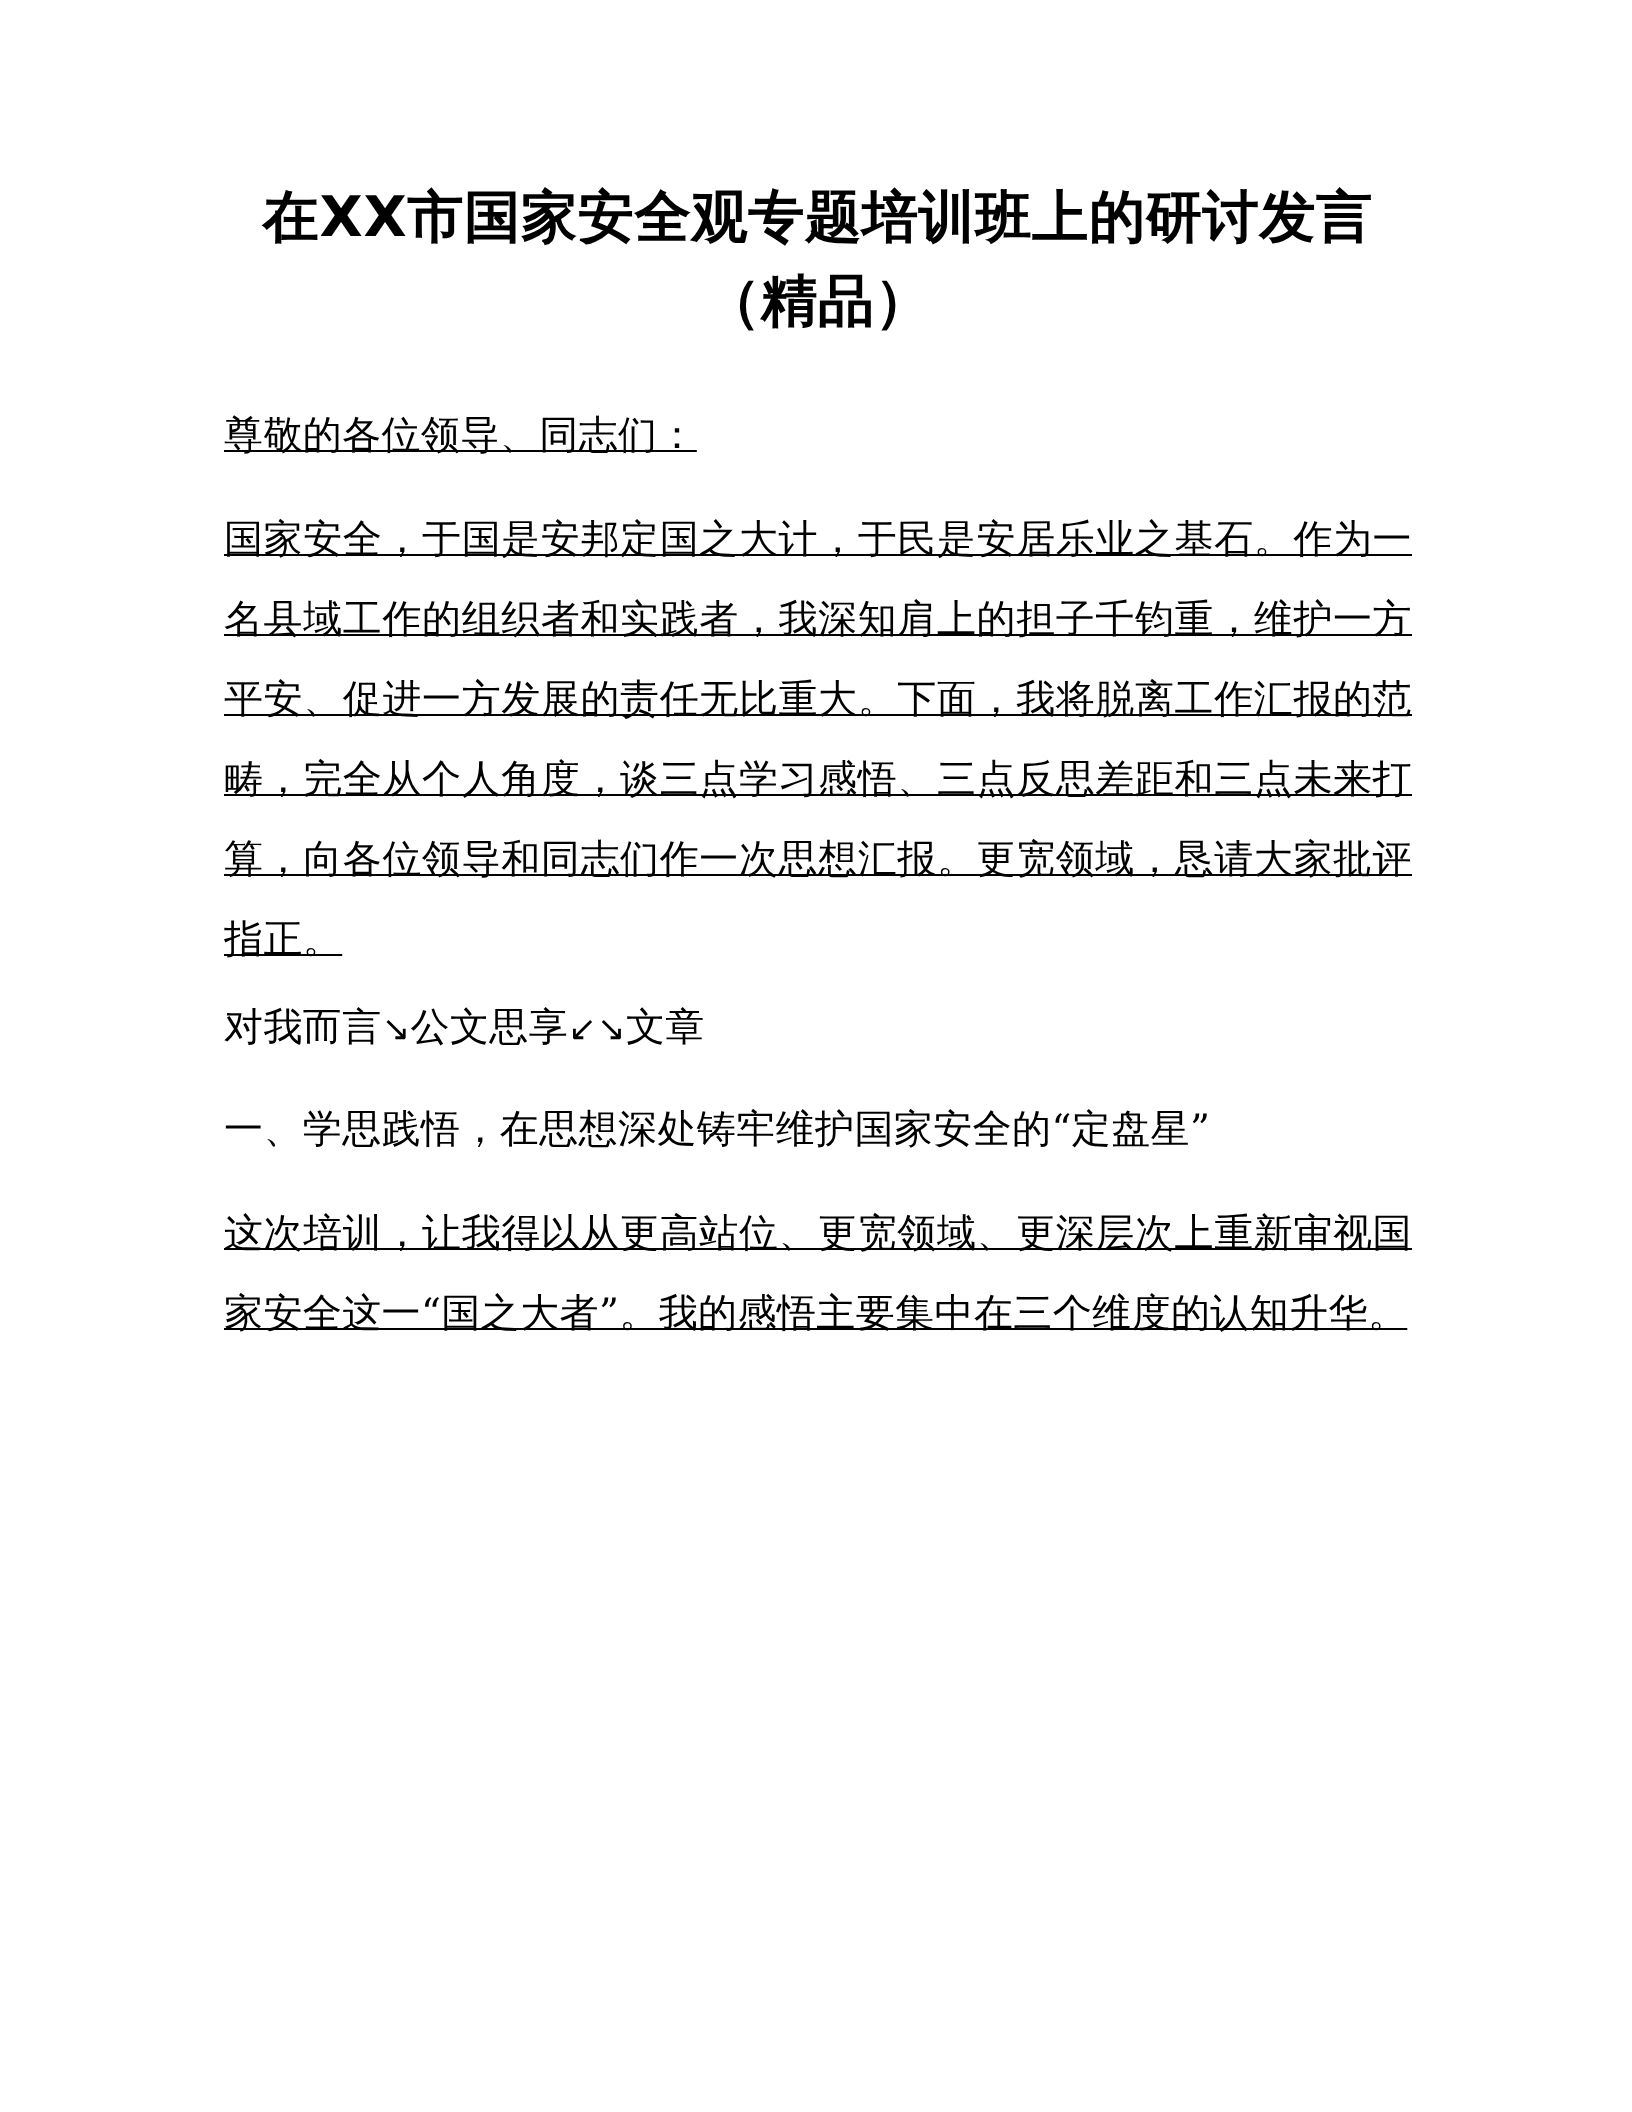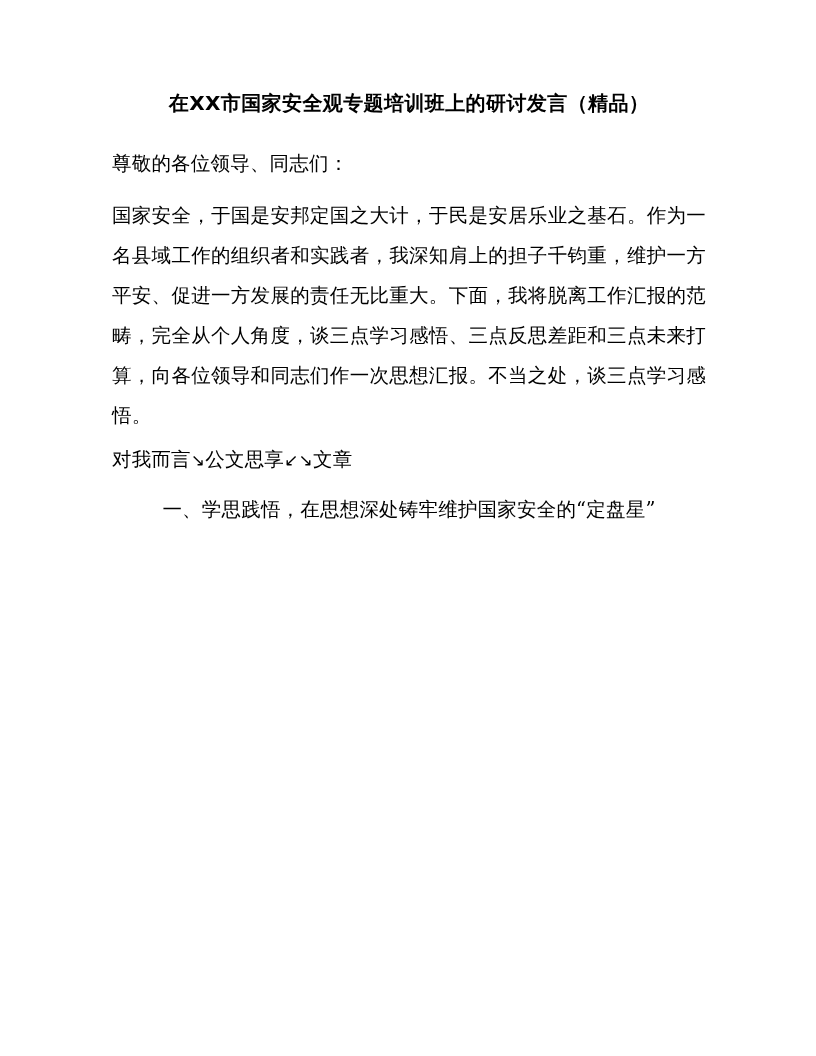--- a/index.html
+++ b/index.html
@@ -17,44 +17,44 @@
   .page {
     position: relative;
     width: 816px;
     height: 1056px;
     box-sizing: border-box;
     padding: 88px 110px 80px 112px;
     background: #ffffff;
   }
   .doc-title {
     font-family: "DejaVu Sans", "Liberation Sans", sans-serif;
-    font-size: 20px;
+    font-size: 28px;
     font-weight: bold;
     text-align: center;
     letter-spacing: 0.4px;
     margin: 0 0 26px 0;
     line-height: 1.5;
   }
   .para {
     font-size: 19.5px;
     line-height: 40px;
     margin: 0 0 12px 0;
     text-align: justify;
     text-justify: inter-ideograph;
     letter-spacing: 0.2px;
+    text-decoration: underline;
   }
   .para.tight {
     margin-bottom: 4px;
   }
   .heading-1 {
     font-size: 19.5px;
     line-height: 40px;
     margin: 10px 0 12px 0;
     letter-spacing: 0.2px;
-    text-align: center;
   }
   .signature-line {
     font-size: 19.5px;
     line-height: 40px;
     margin: 0 0 10px 0;
     letter-spacing: 0.2px;
   }
   .arrow {
     font-family: "DejaVu Sans", "Liberation Sans", sans-serif;
     font-size: 17px;
@@ -63,22 +63,23 @@
 </head>
 <body>
 
 <div class="page">
 
   <h1 class="doc-title">在XX市国家安全观专题培训班上的研讨发言（精品）</h1>
 
   <p class="para">尊敬的各位领导、同志们：</p>
 
 
-  <p class="para tight">国家安全，于国是安邦定国之大计，于民是安居乐业之基石。作为一名县域工作的组织者和实践者，我深知肩上的担子千钧重，维护一方平安、促进一方发展的责任无比重大。下面，我将脱离工作汇报的范畴，完全从个人角度，谈三点学习感悟、三点反思差距和三点未来打算，向各位领导和同志们作一次思想汇报。不当之处，谈三点学习感悟。</p>
+  <p class="para tight">国家安全，于国是安邦定国之大计，于民是安居乐业之基石。作为一名县域工作的组织者和实践者，我深知肩上的担子千钧重，维护一方平安、促进一方发展的责任无比重大。下面，我将脱离工作汇报的范畴，完全从个人角度，谈三点学习感悟、三点反思差距和三点未来打算，向各位领导和同志们作一次思想汇报。更宽领域，恳请大家批评指正。</p>
 
   <p class="signature-line">
     <span>对我而言</span><span class="arrow">↘</span><span>公文思享</span><span class="arrow">↙</span><span class="arrow">↘</span><span>文章</span>
   </p>
 
   <p class="heading-1">一、学思践悟，在思想深处铸牢维护国家安全的“定盘星”</p>
 
+  <p class="para">这次培训，让我得以从更高站位、更宽领域、更深层次上重新审视国家安全这一“国之大者”。我的感悟主要集中在三个维度的认知升华。</p>
 
 </div>
 
 </body></html>

